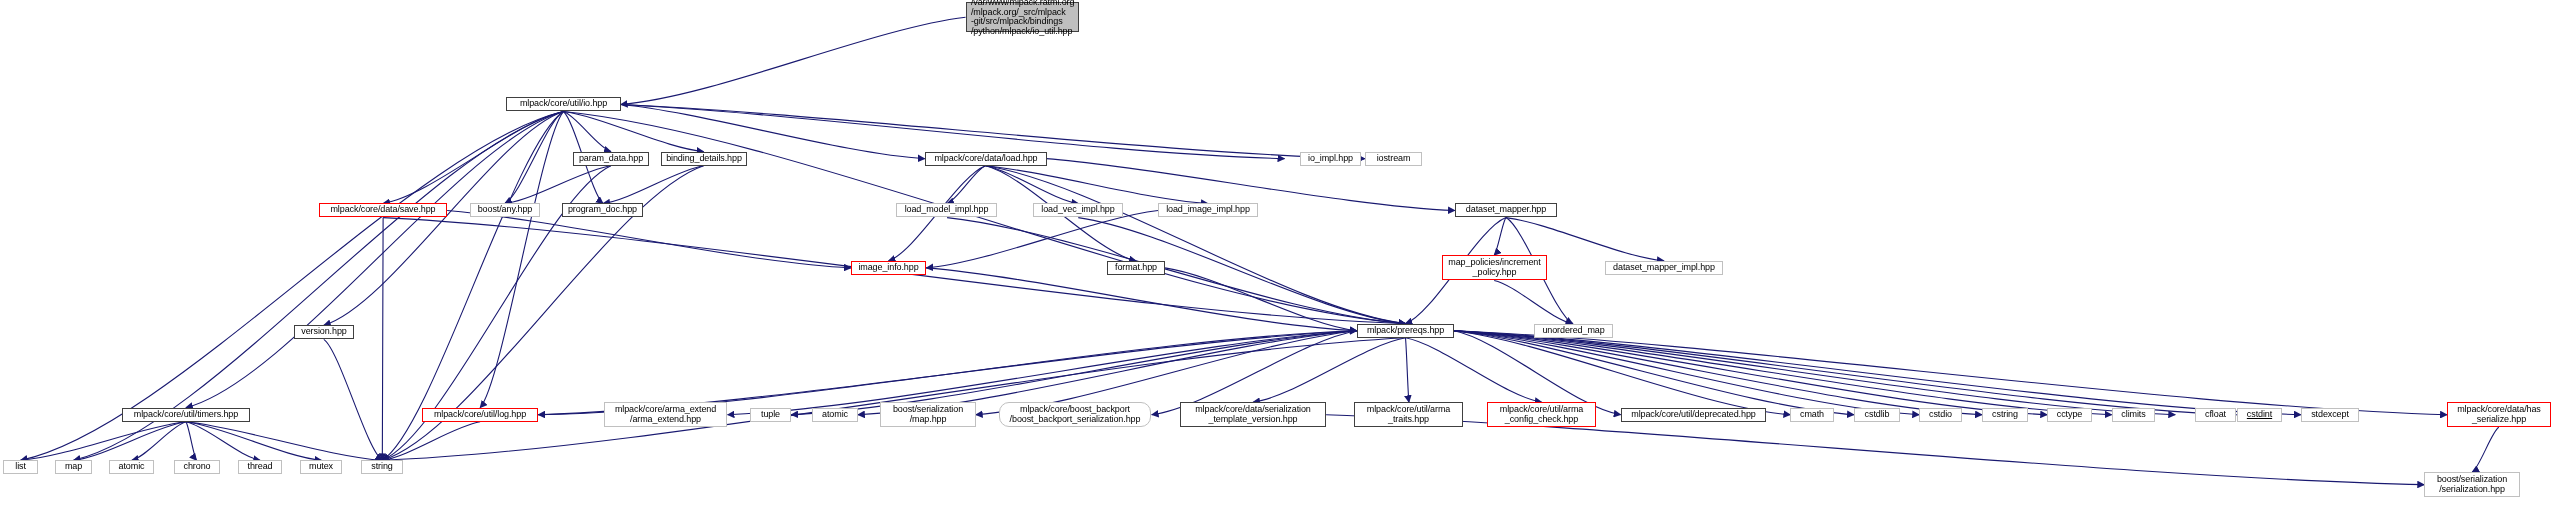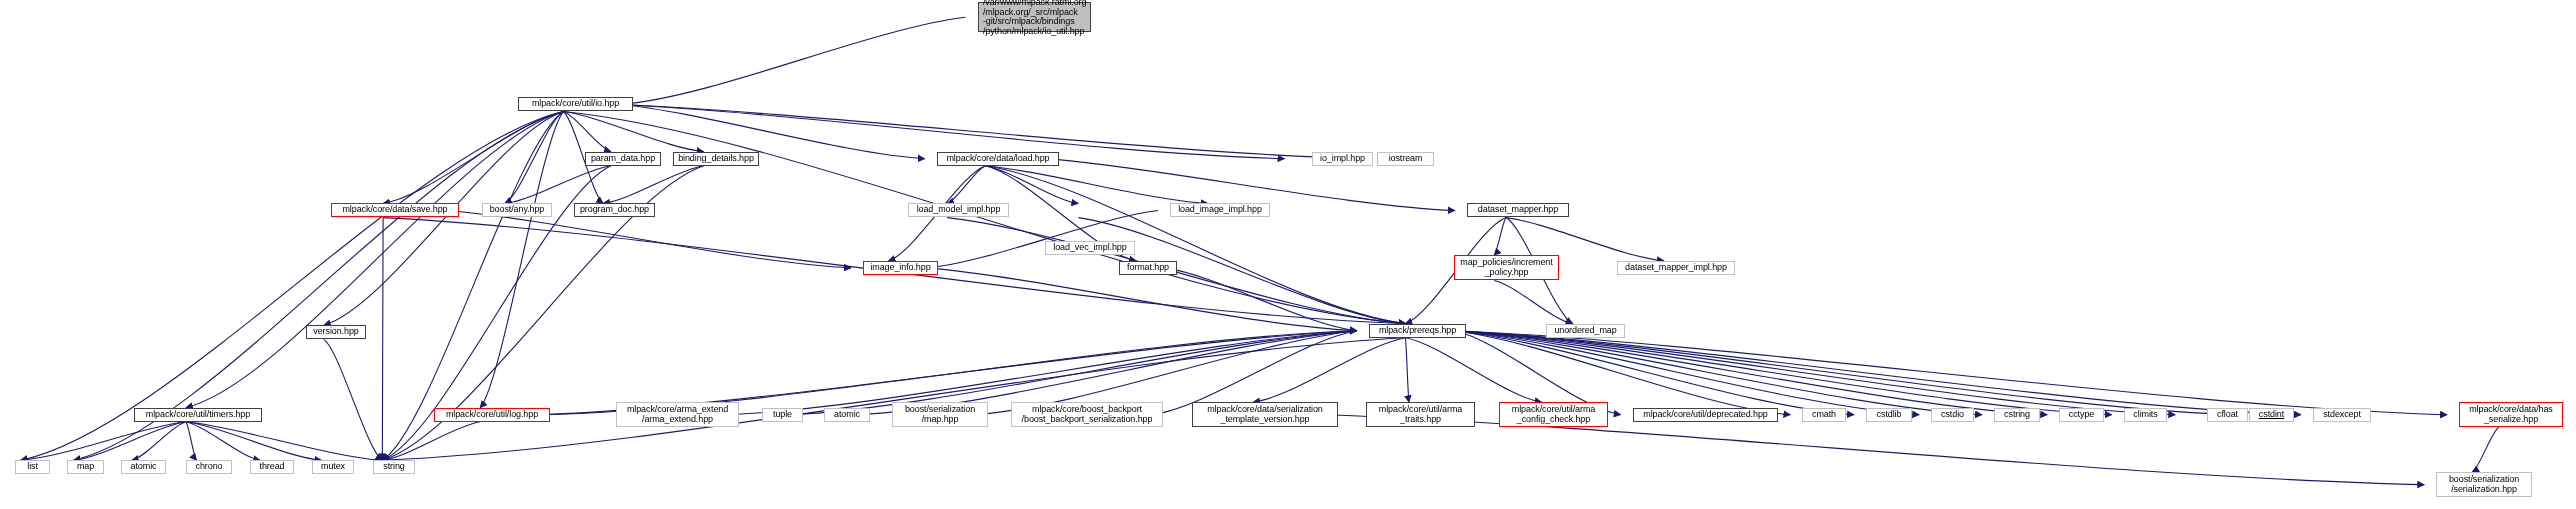--- a/index.html
+++ b/index.html
@@ -19,21 +19,21 @@
   #edge-layer {
     position: absolute;
     left: 0;
     top: 0;
     width: 2576px;
     height: 509px;
     pointer-events: none;
   }
   #node-layer {
     position: absolute;
-    left: 12px;
+    left: 0;
     top: 0;
     width: 2211px;
     height: 509px;
     padding-left: 24px;
   }
   .node {
     position: absolute;
     box-sizing: border-box;
     display: flex;
     align-items: center;
@@ -163,39 +163,39 @@
       <div class="node thick" style="left: 573px; top: 152px; width: 76px; height: 14px;"><span class="label">param_data.hpp</span></div>
       <div class="node thick" style="left: 661px; top: 152px; width: 86px; height: 14px;"><span class="label">binding_details.hpp</span></div>
       <div class="node thick" style="left: 925px; top: 152px; width: 122px; height: 14px;"><span class="label">mlpack/core/data/load.hpp</span></div>
       <div class="node " style="left: 1284px; top: 152px; width: 61px; height: 14px; margin-left: 16px;"><span class="label">io_impl.hpp</span></div>
       <div class="node " style="left: 1365px; top: 152px; width: 57px; height: 14px;"><span class="label">iostream</span></div>
       <div class="node thick" style="left: 1455px; top: 203px; width: 102px; height: 14px;"><span class="label">dataset_mapper.hpp</span></div>
       <div class="node red" style="left: 319px; top: 203px; width: 128px; height: 14px;"><span class="label">mlpack/core/data/save.hpp</span></div>
       <div class="node " style="left: 470px; top: 203px; width: 70px; height: 14px;"><span class="label">boost/any.hpp</span></div>
       <div class="node thick" style="left: 562px; top: 203px; width: 81px; height: 14px;"><span class="label">program_doc.hpp</span></div>
       <div class="node " style="left: 896px; top: 203px; width: 101px; height: 14px;"><span class="label">load_model_impl.hpp</span></div>
-      <div class="node " style="left: 1033px; top: 203px; width: 90px; height: 14px; margin-top: 38px;"><span class="label">load_vec_impl.hpp</span></div>
+      <div class="node " style="left: 1033px; top: 203px; width: 90px; height: 14px;"><span class="label">load_vec_impl.hpp</span></div>
       <div class="node " style="left: 1158px; top: 203px; width: 100px; height: 14px;"><span class="label">load_image_impl.hpp</span></div>
       <div class="node red" style="left: 851px; top: 261px; width: 75px; height: 14px; justify-content: flex-end;"><span class="label">image_info.hpp</span></div>
       <div class="node thick" style="left: 1107px; top: 261px; width: 58px; height: 14px;"><span class="label">format.hpp</span></div>
       <div class="node red" style="left: 1442px; top: 255px; width: 105px; height: 25px;"><span class="label">map_policies/increment
 _policy.hpp</span></div>
       <div class="node " style="left: 1605px; top: 261px; width: 118px; height: 14px;"><span class="label">dataset_mapper_impl.hpp</span></div>
       <div class="node thick" style="left: 294px; top: 325px; width: 60px; height: 14px;"><span class="label">version.hpp</span></div>
       <div class="node thick" style="left: 1357px; top: 324px; width: 97px; height: 14px;"><span class="label">mlpack/prereqs.hpp</span></div>
       <div class="node " style="left: 1534px; top: 324px; width: 79px; height: 14px;"><span class="label">unordered_map</span></div>
       <div class="node thick" style="left: 122px; top: 408px; width: 128px; height: 14px;"><span class="label">mlpack/core/util/timers.hpp</span></div>
       <div class="node red" style="left: 422px; top: 408px; width: 116px; height: 14px;"><span class="label">mlpack/core/util/log.hpp</span></div>
       <div class="node " style="left: 604px; top: 402px; width: 123px; height: 25px;"><span class="label">mlpack/core/arma_extend
 /arma_extend.hpp</span></div>
       <div class="node " style="left: 750px; top: 408px; width: 41px; height: 14px;"><span class="label">tuple</span></div>
       <div class="node " style="left: 812px; top: 408px; width: 46px; height: 14px;"><span class="label">atomic</span></div>
       <div class="node " style="left: 880px; top: 402px; width: 96px; height: 25px;"><span class="label">boost/serialization
 /map.hpp</span></div>
-      <div class="node " style="left: 999px; top: 402px; width: 152px; height: 25px;"><span class="label">mlpack/core/boost_backport
+      <div class="node " style="left: 999px; top: 402px; width: 152px; height: 25px; border-radius: 10px;"><span class="label">mlpack/core/boost_backport
 /boost_backport_serialization.hpp</span></div>
       <div class="node thick" style="left: 1180px; top: 402px; width: 146px; height: 25px;"><span class="label">mlpack/core/data/serialization
 _template_version.hpp</span></div>
       <div class="node thick" style="left: 1354px; top: 402px; width: 109px; height: 25px;"><span class="label">mlpack/core/util/arma
 _traits.hpp</span></div>
       <div class="node red" style="left: 1487px; top: 402px; width: 109px; height: 25px;"><span class="label">mlpack/core/util/arma
 _config_check.hpp</span></div>
       <div class="node thick" style="left: 1621px; top: 408px; width: 145px; height: 14px;"><span class="label">mlpack/core/util/deprecated.hpp</span></div>
       <div class="node " style="left: 1790px; top: 408px; width: 44px; height: 14px;"><span class="label">cmath</span></div>
       <div class="node " style="left: 1854px; top: 408px; width: 46px; height: 14px;"><span class="label">cstdlib</span></div>

